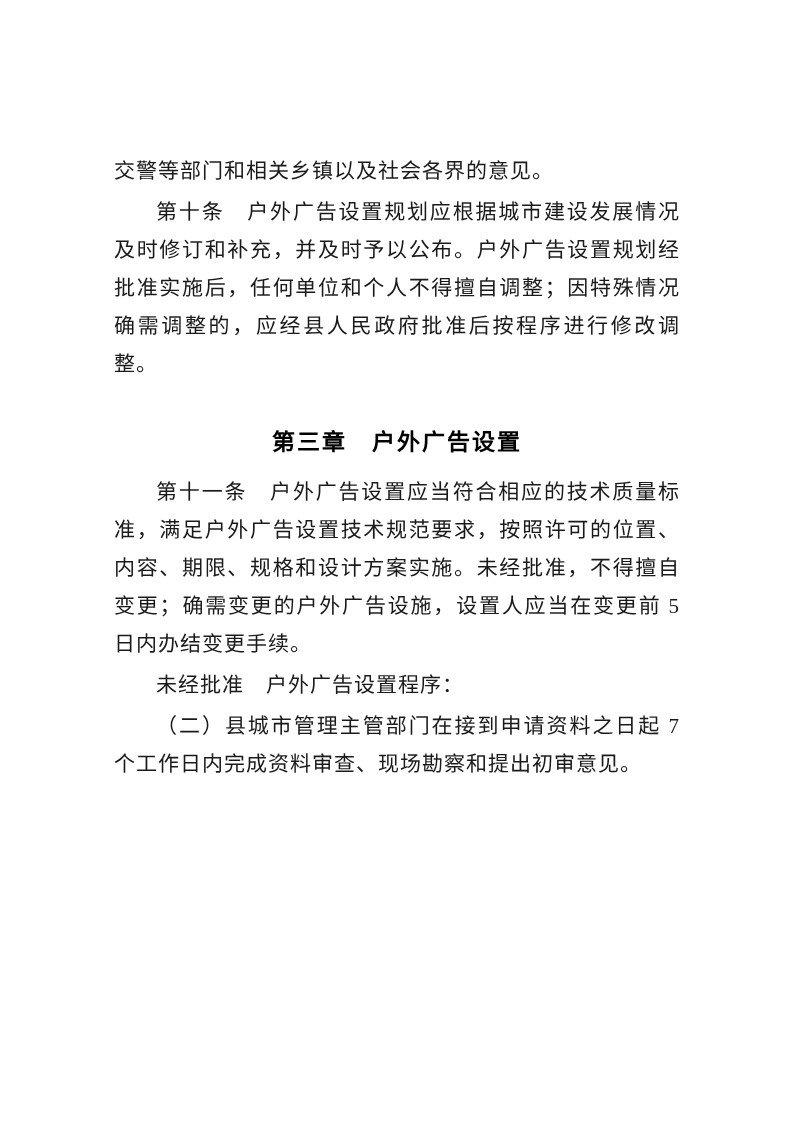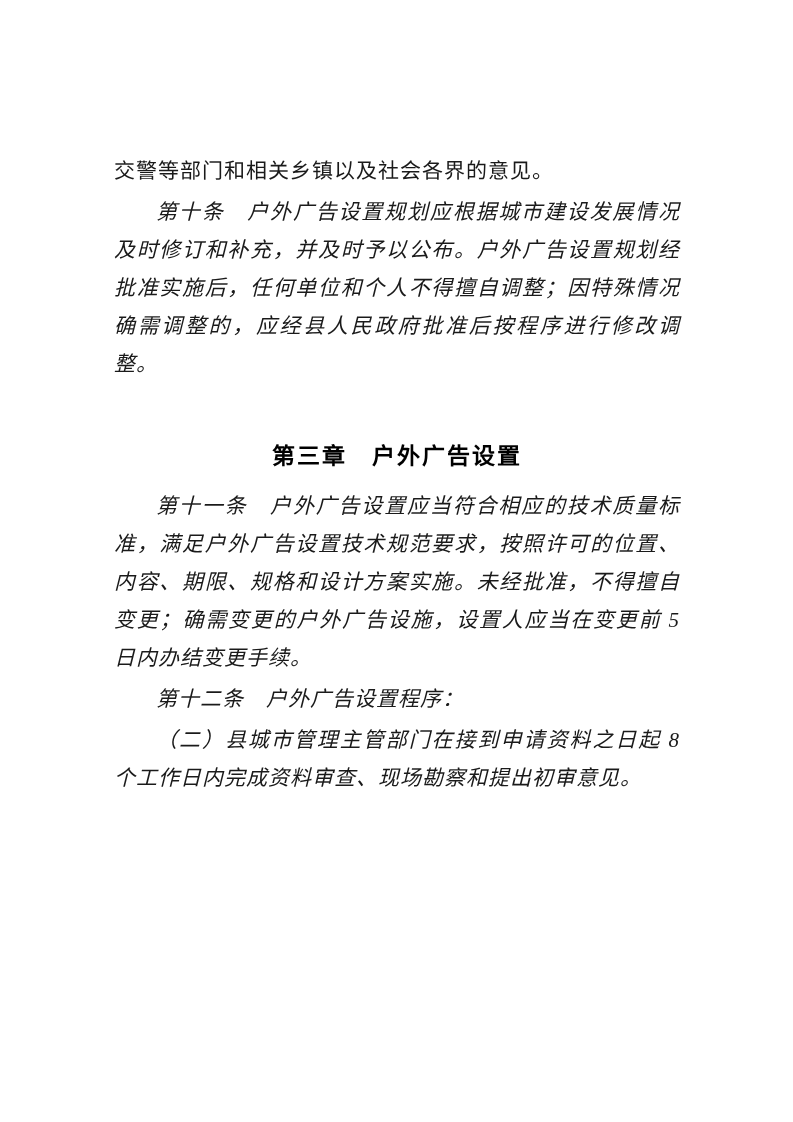--- a/index.html
+++ b/index.html
@@ -25,32 +25,31 @@
     line-height: 38px;
     letter-spacing: 1px;
     color: #1a1a1a;
     text-align: justify;
   }
   .doc-body p {
     margin: 0 0 3px 0;
   }
   .doc-body p.indent {
     text-indent: 2em;
-    font-style: italic;
   }
   .chapter-heading {
     font-family: "Liberation Sans", "DejaVu Sans", sans-serif;
     font-size: 23px;
     font-weight: bold;
     color: #000000;
     text-align: center;
     text-indent: 0;
     letter-spacing: 2px;
     line-height: 38px;
-    margin: 54px 0 12px 0;
+    margin: 40px 0 12px 0;
   }
   .page-number {
     position: absolute;
     left: 622px;
     top: 1010px;
     font-family: "Liberation Serif", "DejaVu Serif", serif;
     font-size: 19px;
     line-height: 22px;
     letter-spacing: 2px;
     color: #1a1a1a;
@@ -64,22 +63,22 @@
 
   <div class="doc-body">
     <p class="body-paragraph">交警等部门和相关乡镇以及社会各界的意见。</p>
 
     <p class="body-paragraph indent">第十条　户外广告设置规划应根据城市建设发展情况及时修订和补充，并及时予以公布。户外广告设置规划经批准实施后，任何单位和个人不得擅自调整；因特殊情况确需调整的，应经县人民政府批准后按程序进行修改调整。</p>
 
     <h2 class="chapter-heading">第三章　户外广告设置</h2>
 
     <p class="body-paragraph indent">第十一条　户外广告设置应当符合相应的技术质量标准，满足户外广告设置技术规范要求，按照许可的位置、内容、期限、规格和设计方案实施。未经批准，不得擅自变更；确需变更的户外广告设施，设置人应当在变更前 5 日内办结变更手续。</p>
 
-    <p class="body-paragraph indent">第十二条　户外广告设置程序：</p>
+    <p class="body-paragraph indent">未经批准　户外广告设置程序：</p>
 
 
-    <p class="body-paragraph indent">（二）县城市管理主管部门在接到申请资料之日起 8 个工作日内完成资料审查、现场勘察和提出初审意见。</p>
+    <p class="body-paragraph indent">（二）县城市管理主管部门在接到申请资料之日起 7 个工作日内完成资料审查、现场勘察和提出初审意见。</p>
 
   </div>
 
   <div class="page-number">- 5 -</div>
 
 </div>
 
 </body></html>

